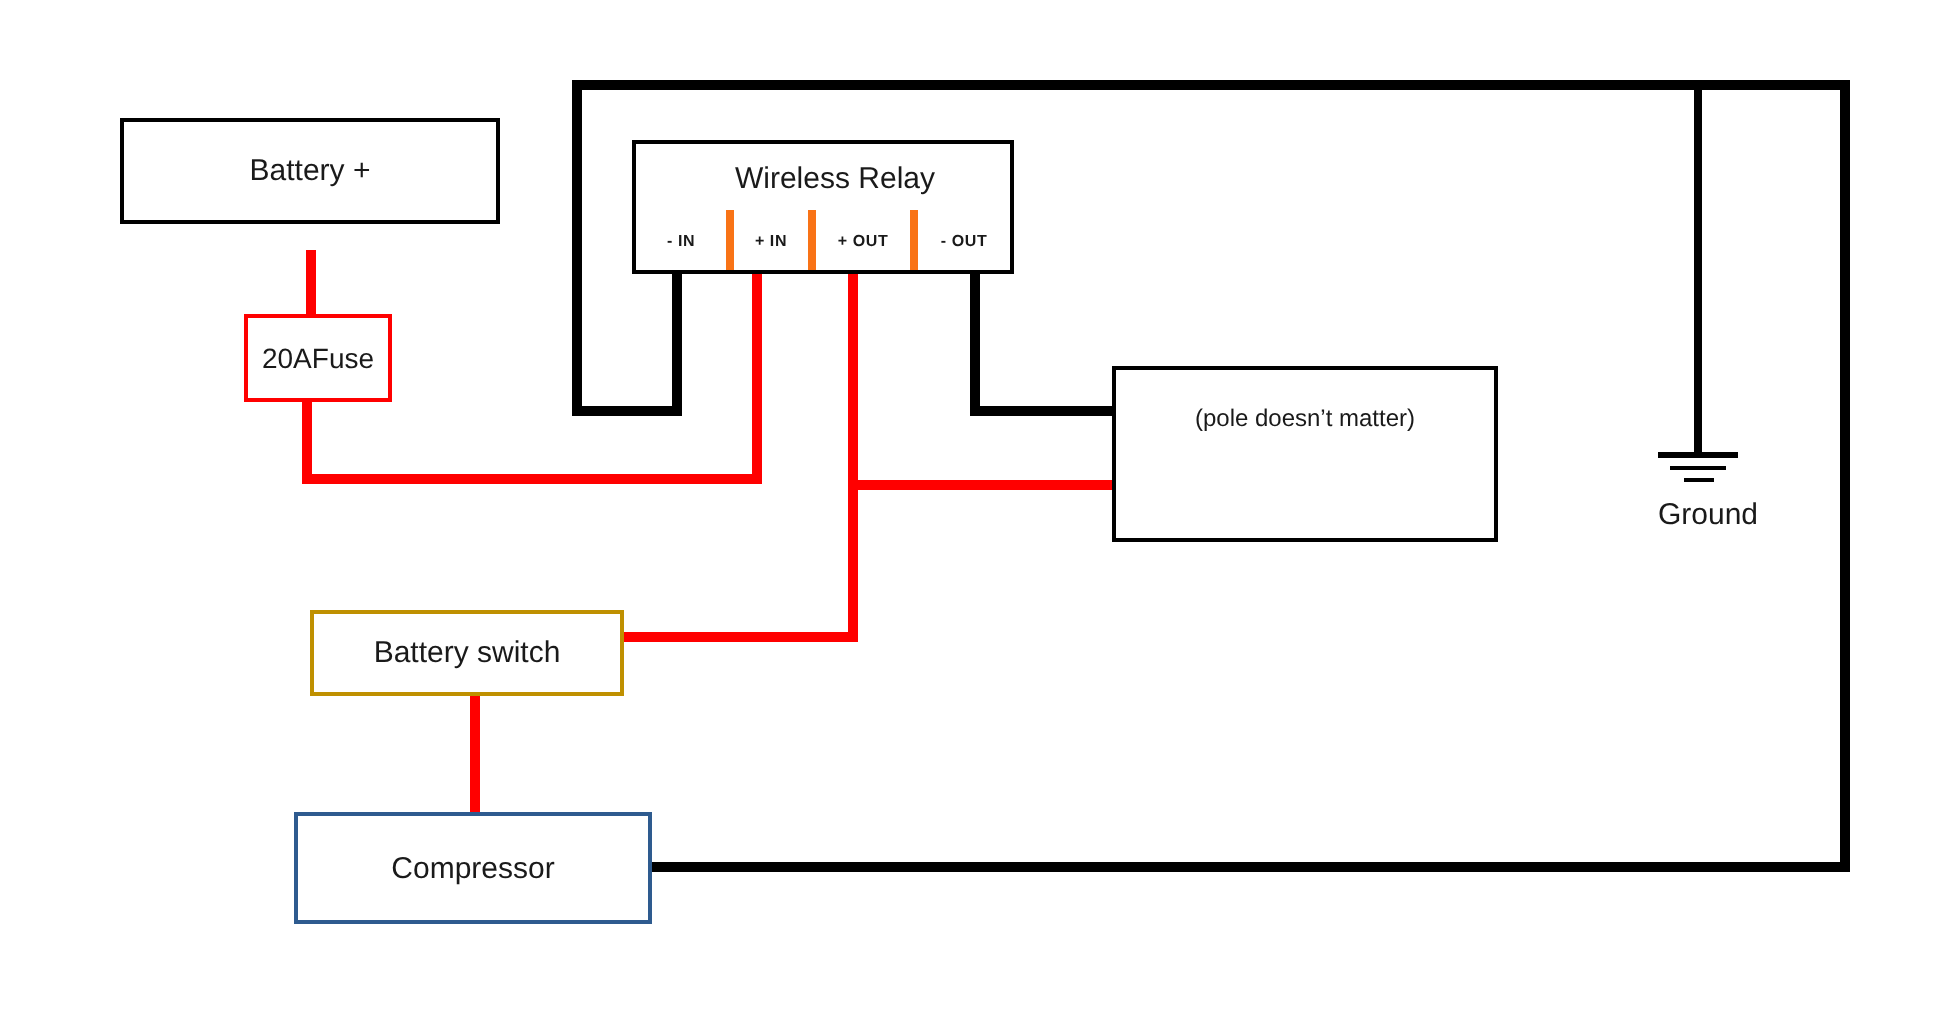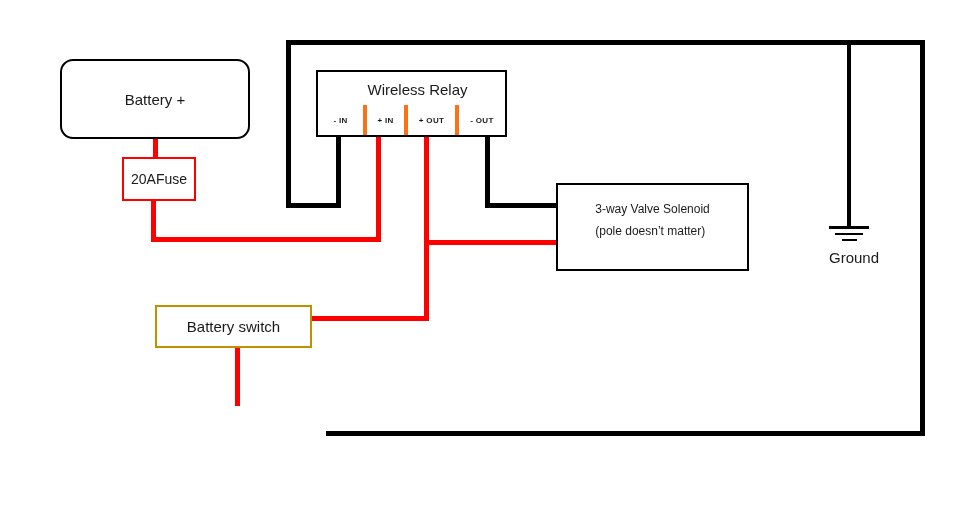--- a/index.html
+++ b/index.html
@@ -21,21 +21,21 @@
     z-index: 2;
     box-sizing: border-box;
     background: #ffffff;
     border: 2px solid var(--box-border, #000000);
     display: flex;
     align-items: center;
     justify-content: center;
     text-align: center;
     font-size: 15px;
   }
-  .box.battery    { left: 60px;  top: 59px;  width: 190px; height: 80px; border-radius: 13px; }
+  .box.battery    { left: 60px;  top: 59px;  width: 190px; height: 53px; }
   .box.fuse       { left: 122px; top: 157px; width: 74px;  height: 44px;
                     border-color: var(--fuse-border, #FF0000);
                     flex-direction: row; font-size: 14px; line-height: 21px; }
   .box.relay      { left: 316px; top: 70px;  width: 191px; height: 67px;
                     flex-direction: column; justify-content: flex-start; padding-top: 9px; padding-left: 12px; }
   .box.solenoid   { left: 556px; top: 183px; width: 193px; height: 88px;
                     align-items: flex-start; padding-top: 13px; font-size: 12px; }
   .box.pressure   { left: 155px; top: 305px; width: 157px; height: 43px;
                     border-color: var(--pressure-border, #BF9000); }
   .box.compressor { left: 147px; top: 406px; width: 179px; height: 56px;
@@ -120,23 +120,25 @@
     <div class="relay-terms">
       <div class="term t0">- IN</div>
       <div class="term t1">+ IN</div>
       <div class="term t2">+ OUT</div>
       <div class="term t3">- OUT</div>
     </div>
   </div>
 
   <div class="box solenoid">
     <div class="solenoid-text">
-      <div>3-way Valve Solenoid</div>
       <div>(pole doesn’t matter)</div>
     </div>
   </div>
 
   <div class="box pressure">
     <span>Battery switch</span>
   </div>
 
+  <div class="box compressor">
+    <span>Compressor</span>
+  </div>
 
 </div>
 
 </body></html>

